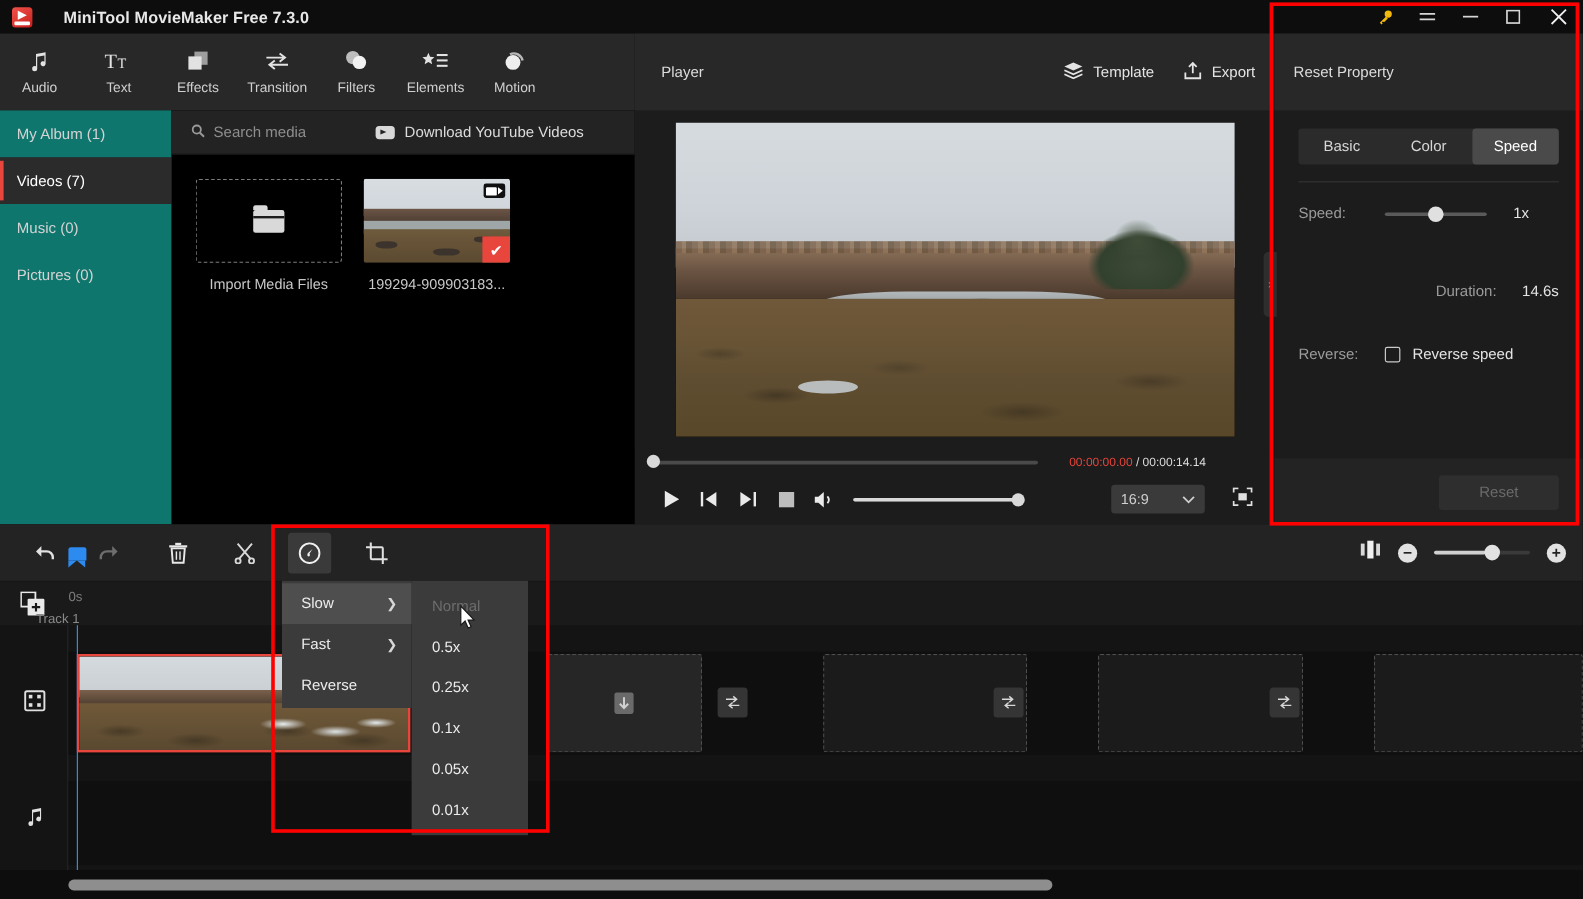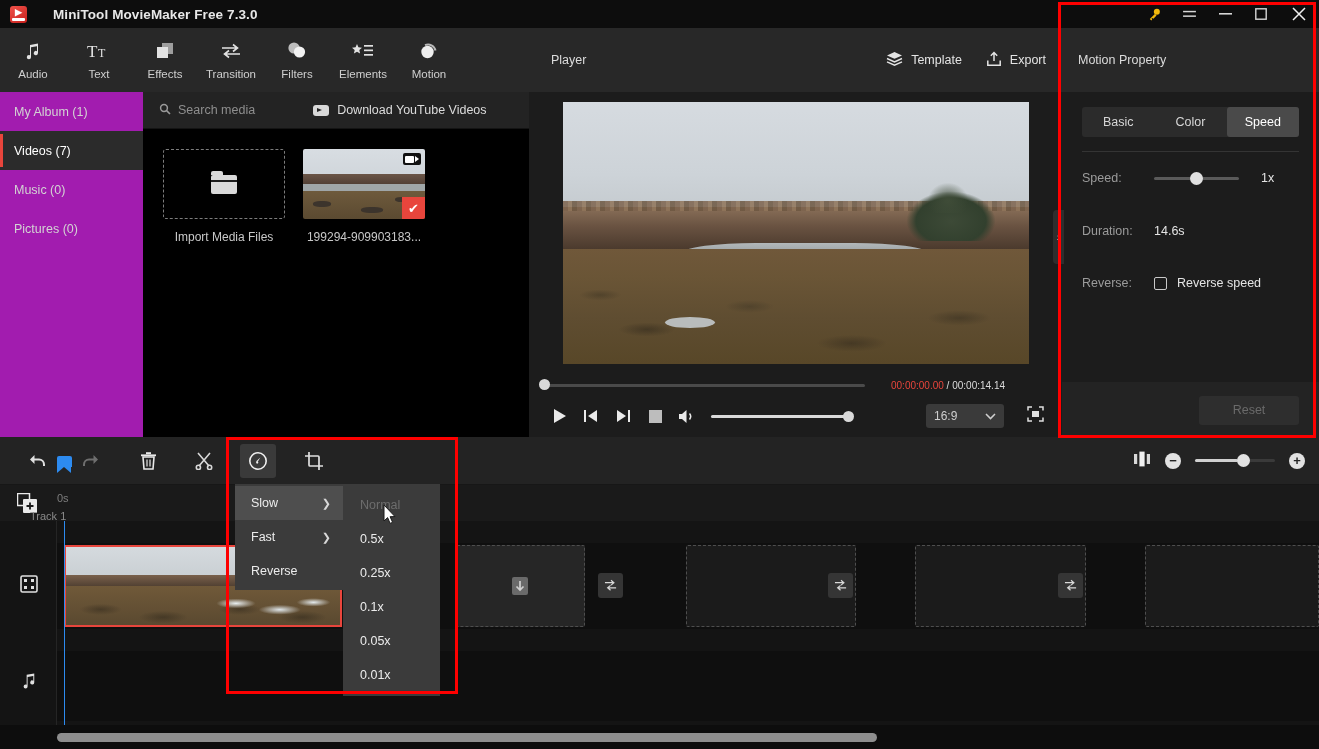--- a/index.html
+++ b/index.html
@@ -47,21 +47,21 @@
     color: #cfcfcf; font-size: 11.5px;
   }
   .nav-item .ico { height: 22px; display:flex; align-items:center; justify-content:center; }
   .nav-item.active { color: #e8453c; }
   .nav-item.active .ico svg { fill: #e8453c; }
   .nav-item .ico svg { fill: #e2e2e2; }
 
   
   #sidebar {
     position: absolute; left: 0; top: 92px; width: 143px; height: 345px;
-    background: #a21caf;
+    background: #0f766e;
   }
   .side-item {
     height: 39px; display: flex; align-items: center; padding-left: 14px;
     color: #d3d3d3; font-size: 12.5px; cursor: pointer; position: relative;
   }
   .side-item.active { background: #2b2b2b; color: #ffffff; }
   .side-item.active::before {
     content: ""; position: absolute; left: 0; top: 3px; bottom: 3px; width: 3px; background: #e8453c;
   }
 
@@ -587,21 +587,21 @@
             <path d="M1 4.5 V1 H5 M12 1 H16 V4.5 M16 11.5 V15 H12 M5 15 H1 V11.5" stroke="#e0e0e0" stroke-width="1.5" fill="none"></path>
             <rect x="5" y="5" width="7" height="6" fill="#e0e0e0"></rect>
           </svg>
       </div>
     </div>
   </div>
 
   <div id="proppanel">
     <div id="collapse-handle">›</div>
     <div id="prop-head">
-      <span class="t">Motion Property</span>
+      <span class="t">Reset Property</span>
     </div>
 
     <div id="prop-tabs">
       <div class="ptab">
         <span>Basic</span>
       </div>
       <div class="ptab">
         <span>Color</span>
       </div>
       <div class="ptab active">
@@ -612,21 +612,21 @@
     <div id="prop-divider"></div>
 
     <div class="prow">
       <span class="plabel">Speed:</span>
       <div id="speed-track">
         <div id="speed-knob"></div>
       </div>
       <span id="speed-val">1x</span>
     </div>
 
-    <div class="prow" style="margin-top:29px;">
+    <div class="prow" style="margin-top:41px;justify-content:flex-end;">
       <span class="plabel">Duration:</span>
       <span class="pvalue">14.6s</span>
     </div>
 
     <div class="prow" style="margin-top:28px;">
       <span class="plabel">Reverse:</span>
       <span class="chkbox"></span>
       <span class="pvalue">Reverse speed</span>
     </div>
 

